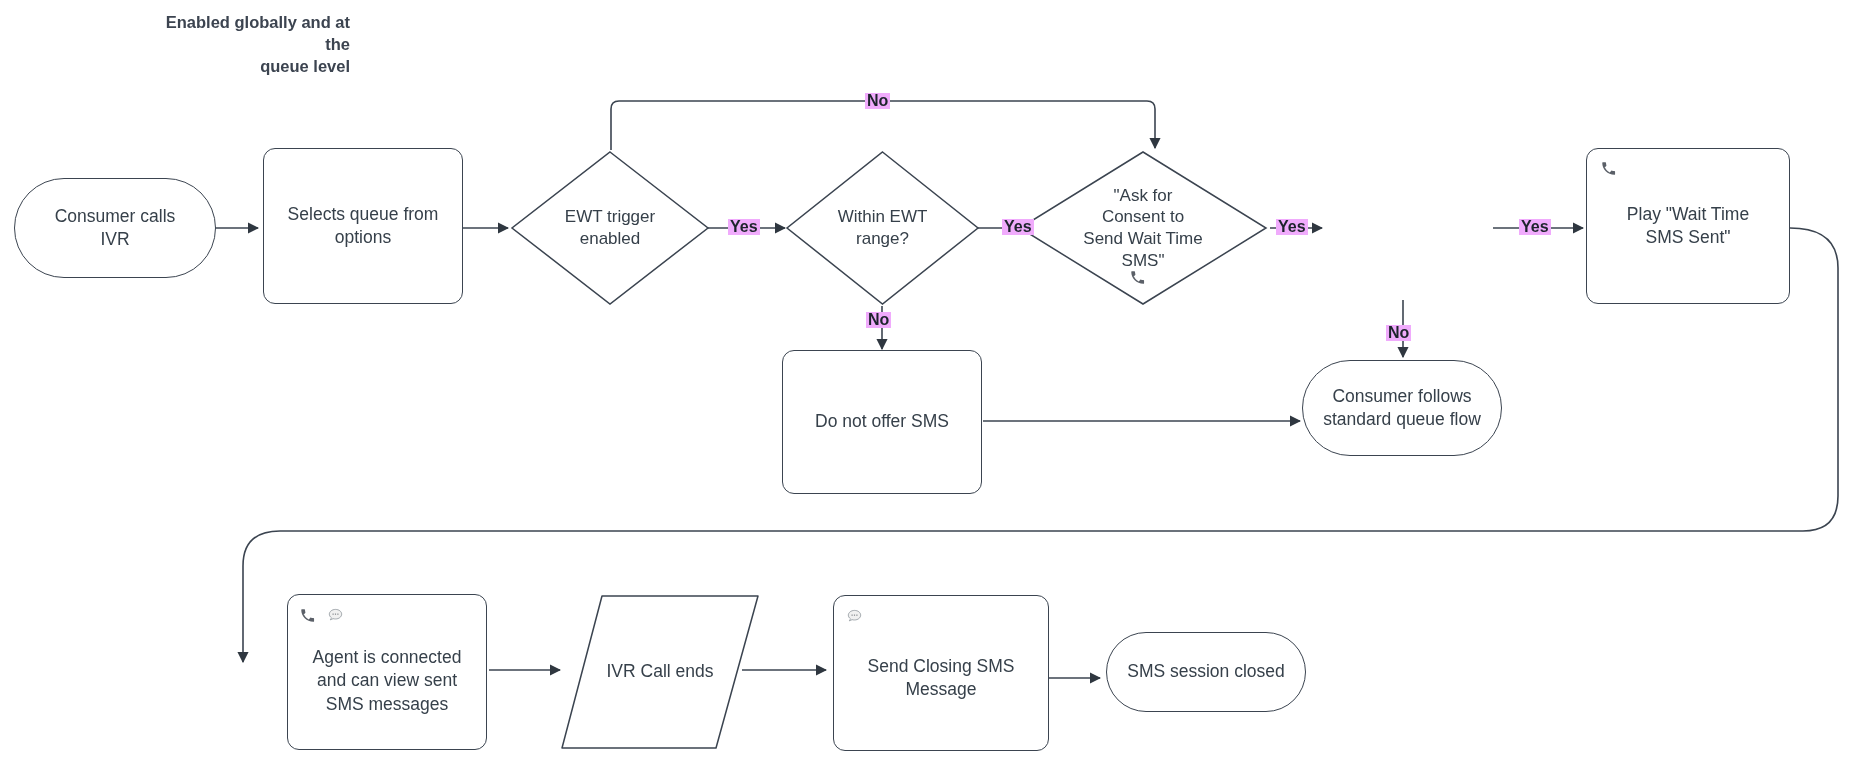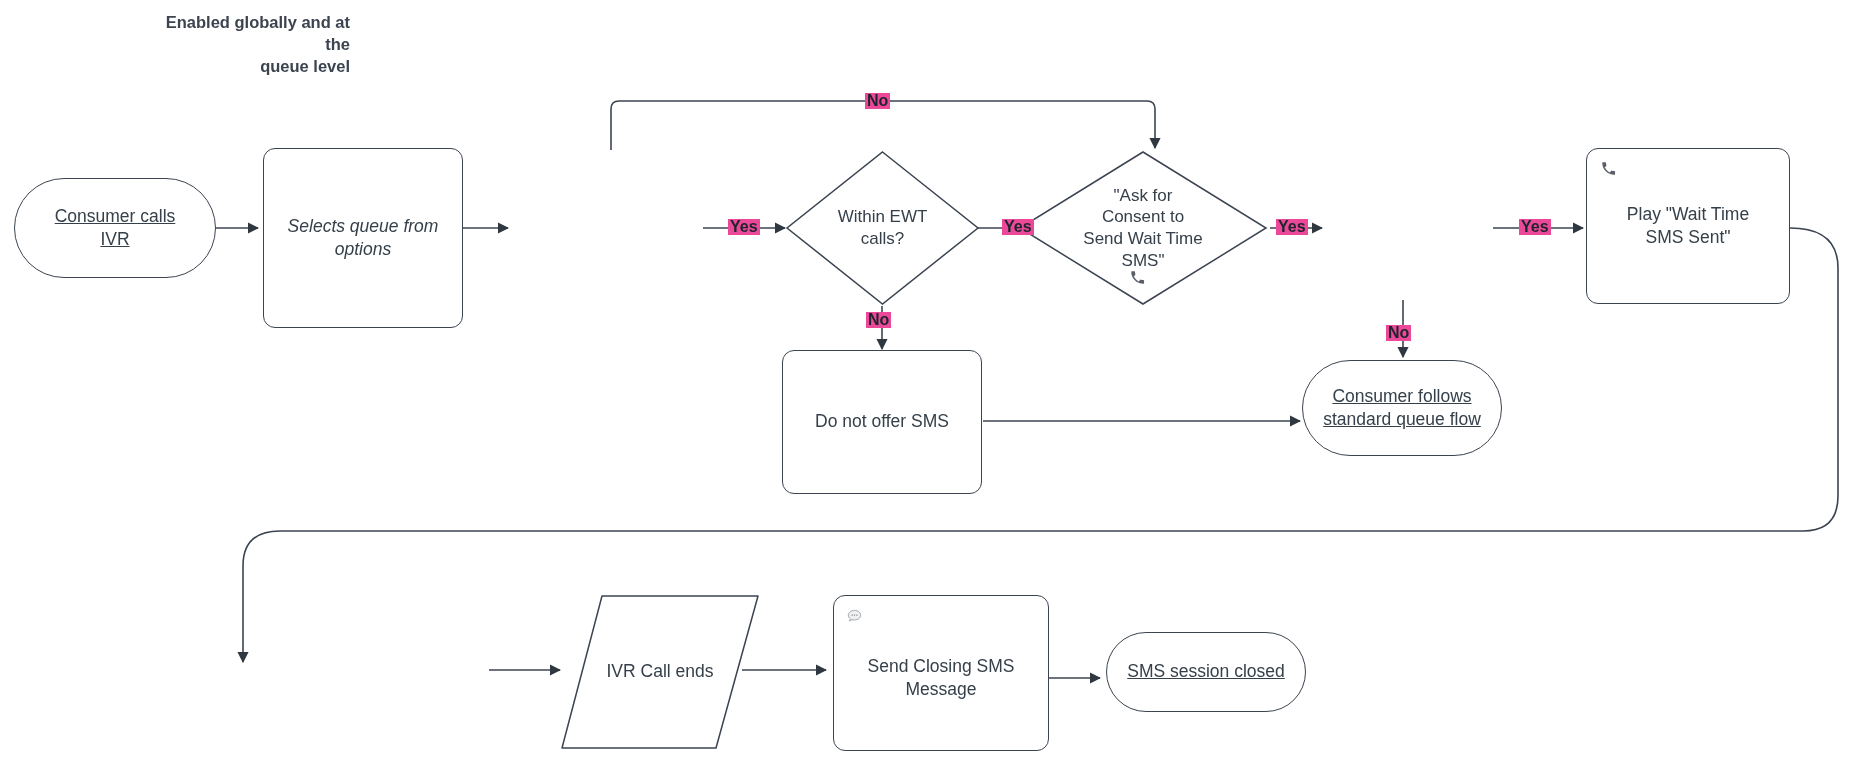--- a/index.html
+++ b/index.html
@@ -39,21 +39,21 @@
     font-size: 17.5px;
     line-height: 1.33;
     font-family: "Liberation Sans", sans-serif;
     font-weight: 400;
   }
   .node .lbl { padding: 0 10px; white-space: pre-line; }
 
   
   .shape-box { border-radius: 12px; }
   
-  .shape-terminator { border-radius: 999px; text-decoration: underline; }
+  .shape-terminator { border-radius: 999px; }
   
   .shape-data {
     border: none;
     background: transparent;
   }
   .shape-data .para-svg {
     position: absolute;
     left: 0; top: 0;
     width: 100%; height: 100%;
   }
@@ -85,21 +85,21 @@
     z-index: 3;
   }
   .icon-glyph { display: block; }
 
   .edge-label {
     position: absolute;
     font-family: "Liberation Sans", sans-serif;
     font-size: 16px;
     font-weight: bold;
     color: #1d242c;
-    background: #ec4899;
+    background: #f0abfc;
     padding: 0 2px;
     white-space: nowrap;
     line-height: 1;
   }
 
   #diagram-title {
     position: absolute;
     font-family: "Liberation Sans", sans-serif;
     font-size: 16.5px;
     font-weight: bold;
@@ -153,32 +153,39 @@
   </svg>
 
   <div id="diagram-title" style="left:140px; top:12px; width:210px;text-align:right;">Enabled globally and at the
 queue level</div>
 
   <div class="node shape-terminator" style="left:14px; top:178px; width:202px; height:100px;">
     <span class="lbl">Consumer calls
 IVR</span>
   </div>
 
-  <div class="node shape-box" style="left:263px; top:148px; width:200px; height:180px;font-style:italic;">
+  <div class="node shape-box" style="left:263px; top:148px; width:200px; height:156px;">
     <span class="lbl">Selects queue from
 options</span>
   </div>
 
+  <div class="node shape-decision" style="left:510px; top:150px; width:200px; height:156px;">
+    <svg class="dia-svg" viewBox="0 0 200 156" preserveAspectRatio="none">
+      <polygon points="100,2 198,78 100,154 2,78" fill="#ffffff" stroke="#3b4450" stroke-width="1.5" vector-effect="non-scaling-stroke"></polygon>
+    </svg>
+    <span class="lbl">EWT trigger
+enabled</span>
+  </div>
 
   <div class="node shape-decision" style="left:785px; top:150px; width:195px; height:156px;">
     <svg class="dia-svg" viewBox="0 0 195 156" preserveAspectRatio="none">
       <polygon points="97.5,2 193,78 97.5,154 2,78" fill="#ffffff" stroke="#3b4450" stroke-width="1.5" vector-effect="non-scaling-stroke"></polygon>
     </svg>
     <span class="lbl">Within EWT
-calls?</span>
+range?</span>
   </div>
 
   <div class="node shape-decision" style="left:1018px; top:150px; width:250px; height:156px;">
     <svg class="dia-svg" viewBox="0 0 250 156" preserveAspectRatio="none">
       <polygon points="125,2 248,78 125,154 2,78" fill="#ffffff" stroke="#3b4450" stroke-width="1.5" vector-effect="non-scaling-stroke"></polygon>
     </svg>
     <span class="lbl">"Ask for
 Consent to
 Send Wait Time
 SMS"</span>
@@ -202,20 +209,36 @@
 
   <div class="node shape-box" style="left:782px; top:350px; width:200px; height:144px;">
     <span class="lbl">Do not offer SMS</span>
   </div>
 
   <div class="node shape-terminator" style="left:1302px; top:360px; width:200px; height:96px;justify-content:center;">
     <span class="lbl">Consumer follows
 standard queue flow</span>
   </div>
 
+  <div class="node shape-box" style="left:287px; top:594px; width:200px; height:156px;">
+    <span class="lbl" style="margin-top:18px;">Agent is connected
+and can view sent
+SMS messages</span>
+    <span class="badge-row" style="left:12px; top:12px;">
+      <svg class="icon-glyph" width="15" height="15" viewBox="0 0 24 24" fill="#5b6068">
+        <path d="M6.6 10.8c1.6 3.2 4.2 5.8 7.4 7.4l2.5-2.5c.3-.3.8-.4 1.2-.3 1.2.4 2.5.6 3.8.6.6 0 1 .4 1 1V21c0 .6-.4 1-1 1C10.6 22 2 13.4 2 2.8c0-.6.4-1 1-1h4c.6 0 1 .4 1 1 0 1.3.2 2.6.6 3.8.1.4 0 .9-.3 1.2l-2.7 3z"></path>
+      </svg>
+      <svg class="icon-glyph" width="17" height="17" viewBox="0 0 24 24">
+        <path d="M12 3.4c-4.8 0-8.7 3-8.7 6.7 0 2 1.1 3.8 2.9 5-.2 1-.8 2.2-1.6 3 1.6-.3 3-1 3.9-1.7 1.1.4 2.3.5 3.5.5 4.8 0 8.7-3 8.7-6.8S16.8 3.4 12 3.4z" fill="#f0f0f0" stroke="#9aa0a6" stroke-width="1.3" stroke-linejoin="round"></path>
+        <circle cx="8.6" cy="10" r="1" fill="#6b7076"></circle>
+        <circle cx="12" cy="10" r="1" fill="#6b7076"></circle>
+        <circle cx="15.4" cy="10" r="1" fill="#6b7076"></circle>
+      </svg>
+    </span>
+  </div>
 
   <div class="node shape-data" style="left:560px; top:594px; width:200px; height:156px;">
     <svg class="para-svg" viewBox="0 0 200 156" preserveAspectRatio="none">
       <path d="M 42 2 L 198 2 L 156 154 L 2 154 Z" fill="#ffffff" stroke="#3b4450" stroke-width="1.5" stroke-linejoin="round" vector-effect="non-scaling-stroke"></path>
     </svg>
     <span class="lbl">IVR Call ends</span>
   </div>
 
   <div class="node shape-box" style="left:833px; top:595px; width:216px; height:156px;">
     <span class="lbl" style="margin-top:10px;">Send Closing SMS

